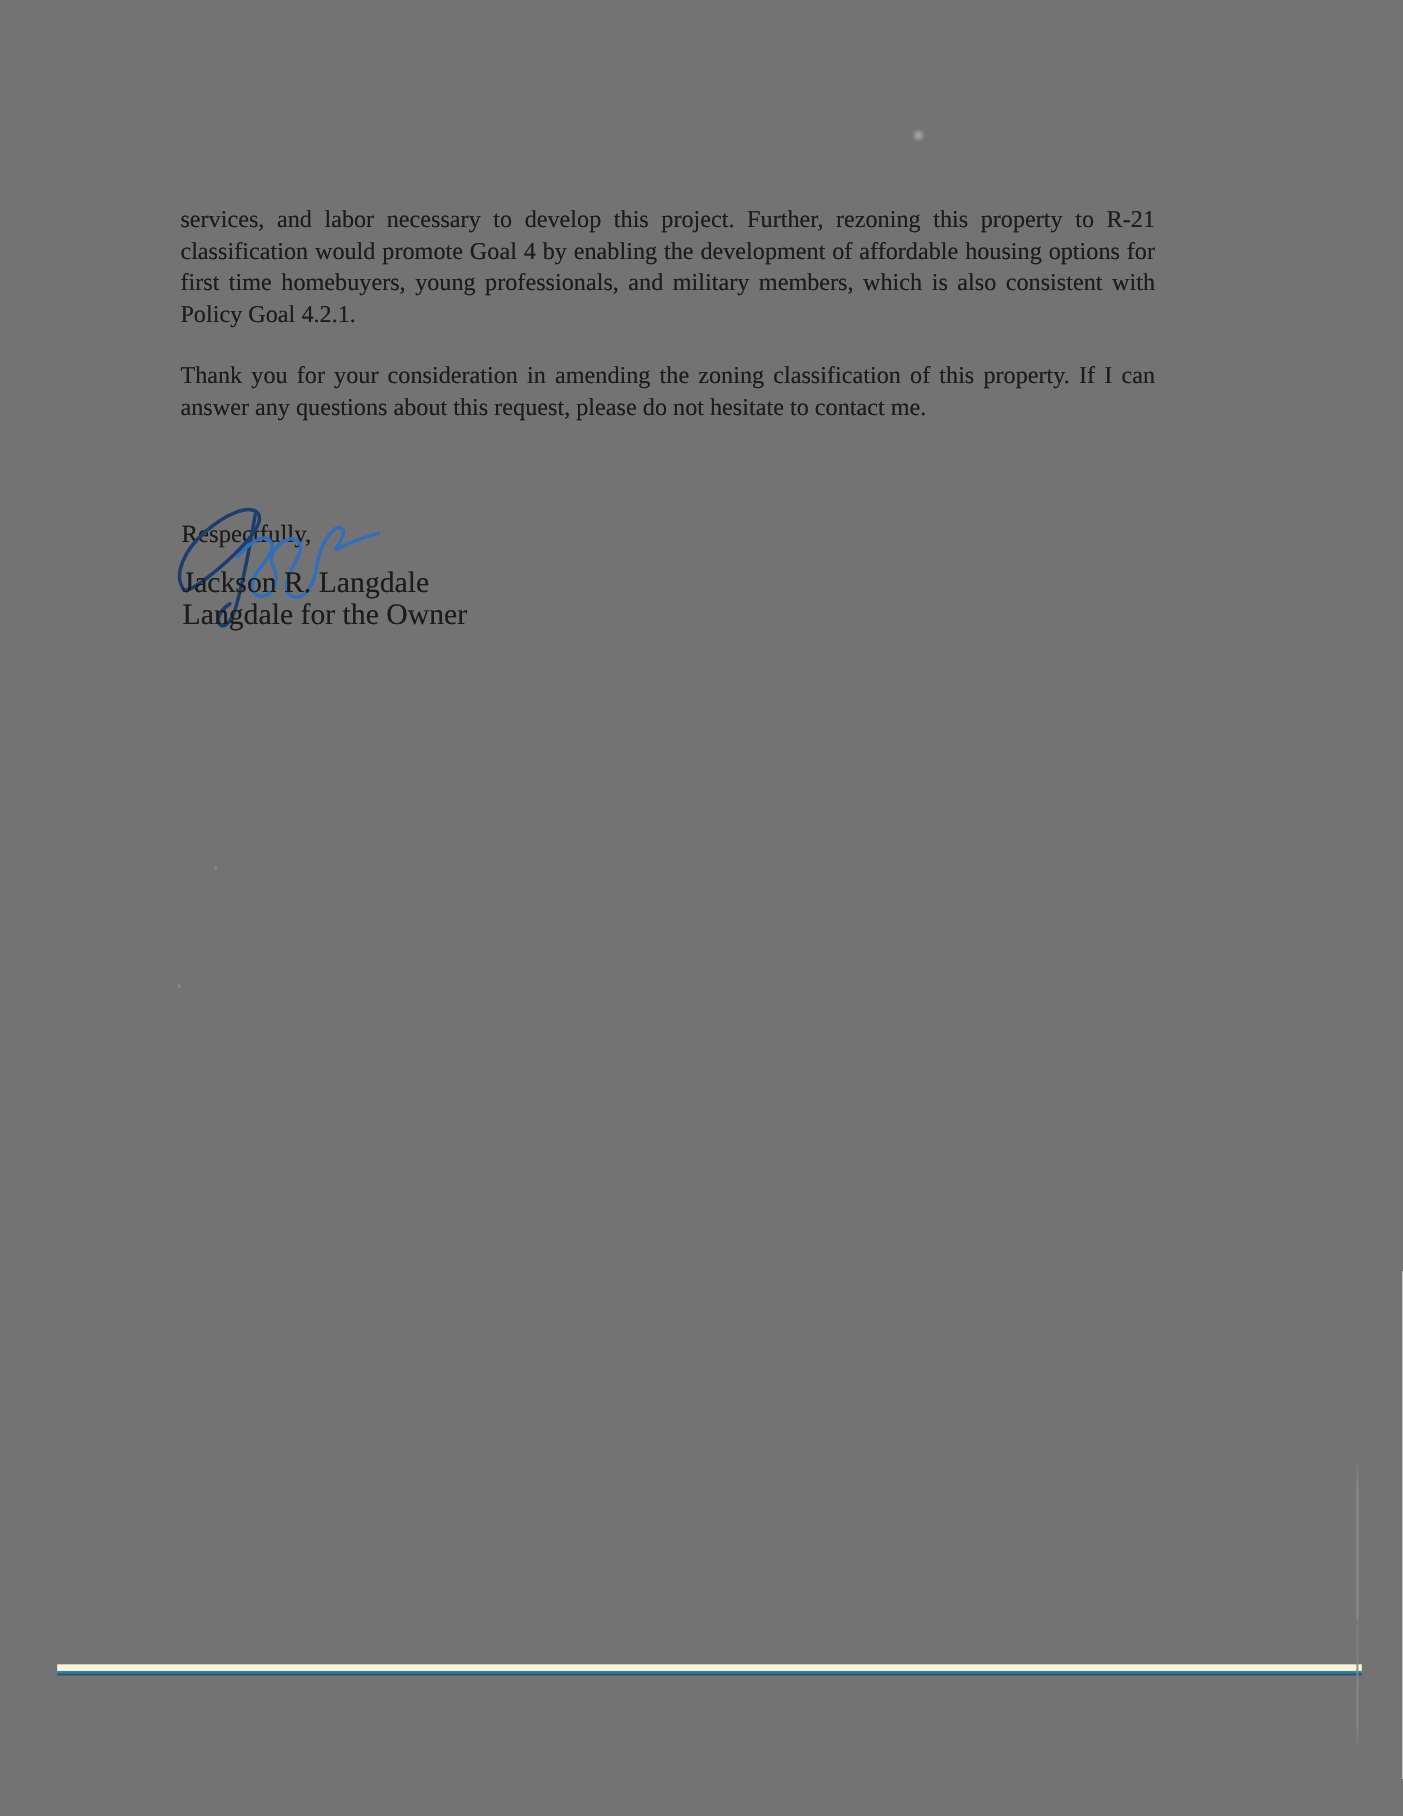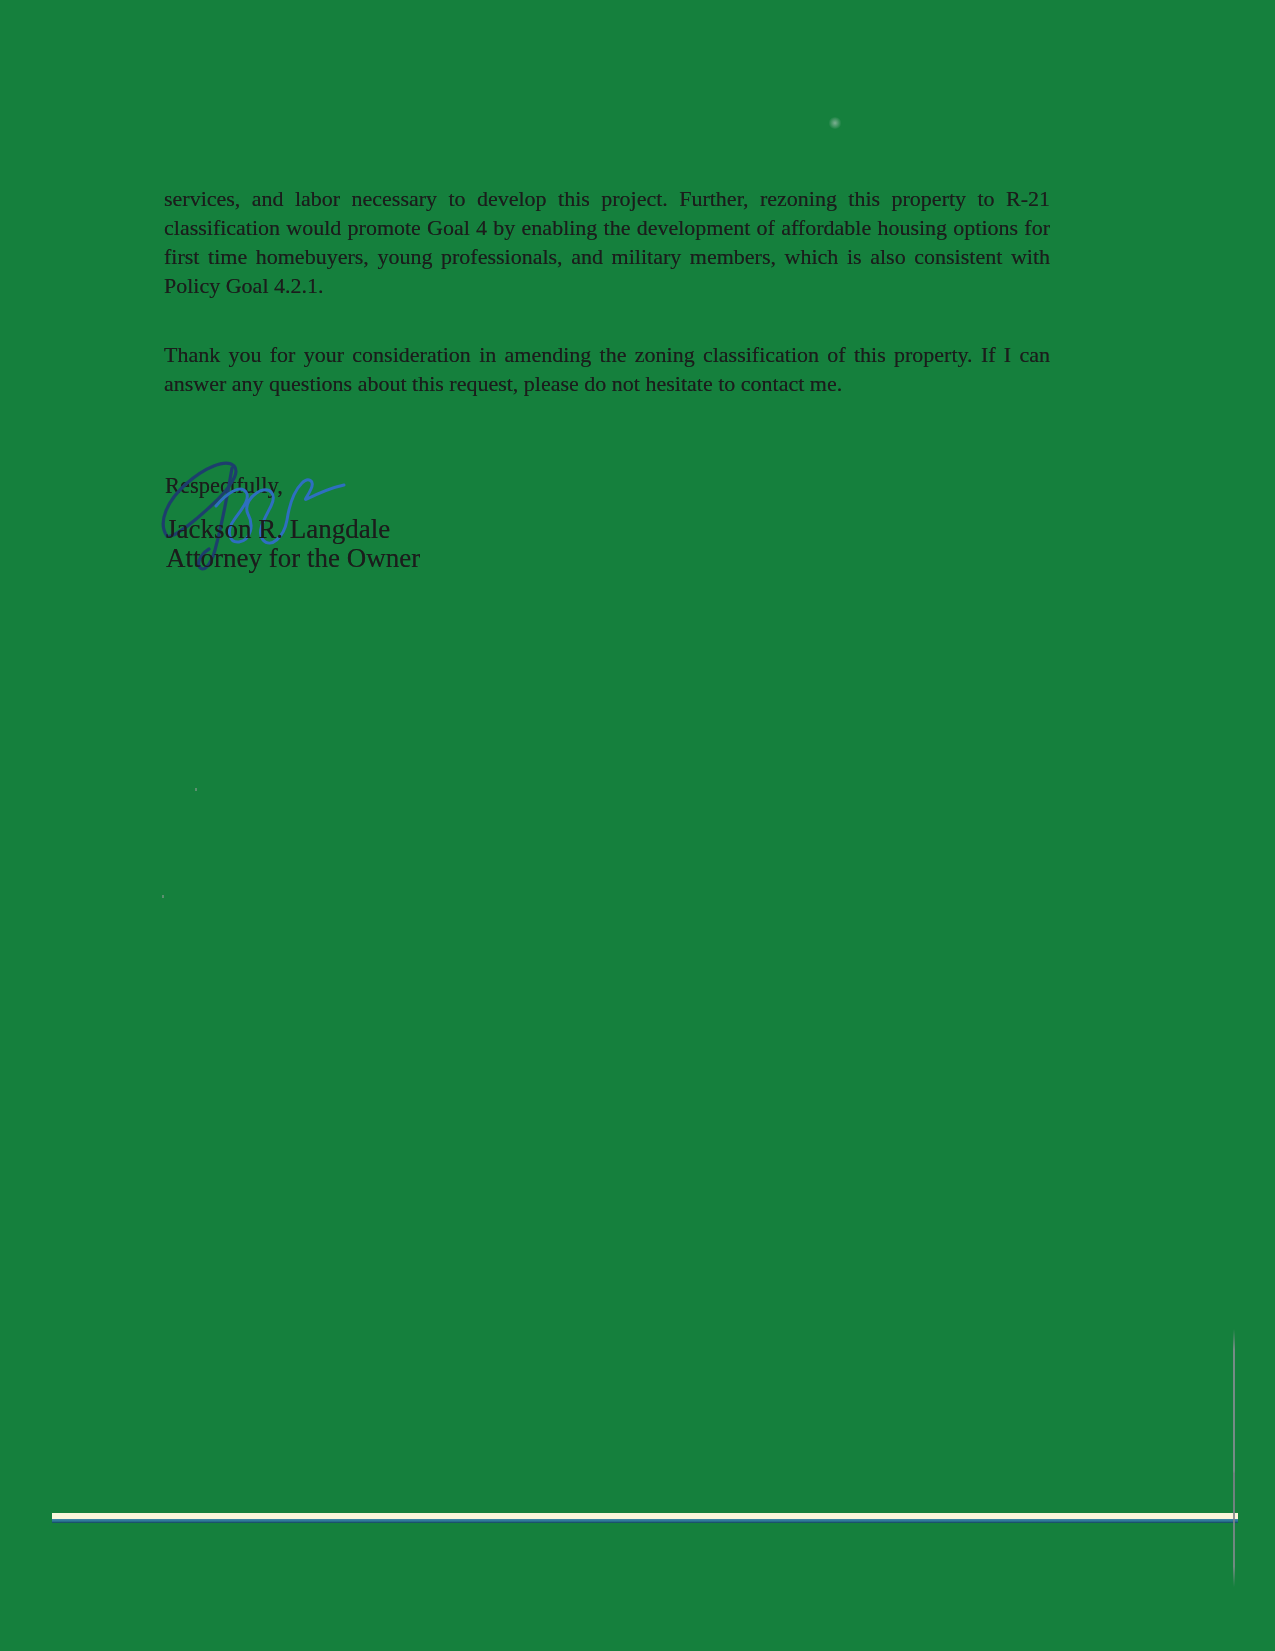--- a/index.html
+++ b/index.html
@@ -4,39 +4,39 @@
 <style>
   html, body {
     margin: 0;
     padding: 0;
     background: #ffffff;
   }
   .page {
     position: relative;
     width: 1275px;
     height: 1651px;
-    background: #15803d;
+    background: #737373;
     overflow: hidden;
     font-family: "Liberation Serif", "DejaVu Serif", serif;
     color: #1c1c1c;
   }
   .para {
     position: absolute;
     left: 164px;
     width: 886px;
     font-size: 22px;
     line-height: 29px;
     text-align: justify;
     text-rendering: optimizeLegibility;
     color: #1c1c1c;
     text-shadow: 0 0 0.35px rgba(20,20,20,0.55);
     margin: 0;
   }
   .p1 { top: 184px; }
-  .p2 { top: 340px; }
+  .p2 { top: 326px; }
   .closing {
     position: absolute;
     left: 165px;
     top: 435px;
     font-size: 22.5px;
     line-height: 29px;
     text-shadow: 0 0 0.35px rgba(20,20,20,0.55);
     margin-top: 36px;
   }
   .signature-wrap {
@@ -117,21 +117,21 @@
   <div class="signature-wrap">
     <svg width="192" height="128" viewBox="0 0 192 128" fill="none" stroke-linecap="round" stroke-linejoin="round">
       <path d="M 7 84 C -3 70 8 48 26 32 C 44 16 66 6 74 14 C 81 21 68 38 52 53 C 36 68 16 84 10 84" stroke-width="3.2" stroke="#1d3e6d"></path>
       <path d="M 72 16 C 68 40 62 72 55 98 C 51 113 43 122 39 114 C 37 109 42 101 49 97" stroke-width="3.2" stroke="#1d3e6d"></path>
       <path d="M 56 54 C 66 42 80 32 86 40 C 91 47 81 58 74 68 C 66 79 69 91 79 90 C 91 88 94 73 88 62 C 84 54 90 44 100 39 C 110 35 117 42 111 54 C 105 66 96 80 103 88 C 111 97 124 85 127 68 C 129 55 133 40 142 31 C 148 25 155 28 151 37 C 148 44 143 49 147 47 C 157 42 170 36 184 33" stroke-width="3" stroke="#2e6fc0"></path>
     </svg>
   </div>
 
   <div class="sig-block">
     <div>Jackson R. Langdale</div>
-    <div>Attorney for the Owner</div>
+    <div>Langdale for the Owner</div>
   </div>
 
   <div class="scan-smudge"></div>
   <div class="scan-speck speck-a"></div>
   <div class="scan-speck speck-b"></div>
 
   <div class="rule-glow"></div>
   <div class="rule-teal"></div>
   <div class="scan-edge-line"></div>
 

